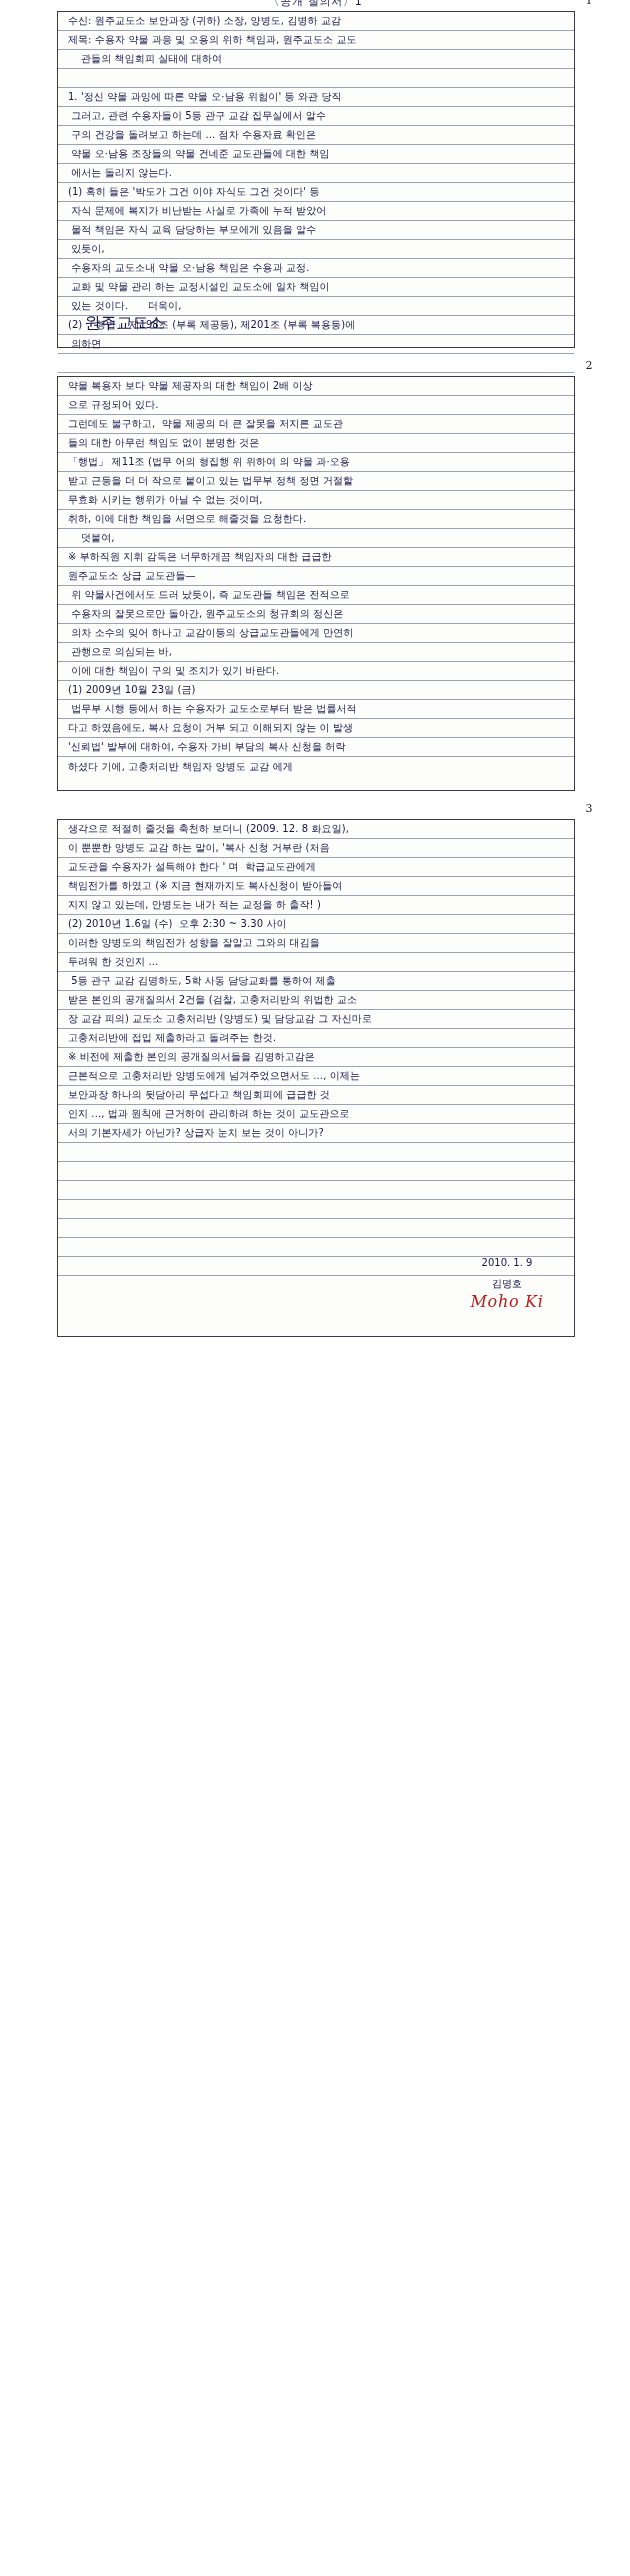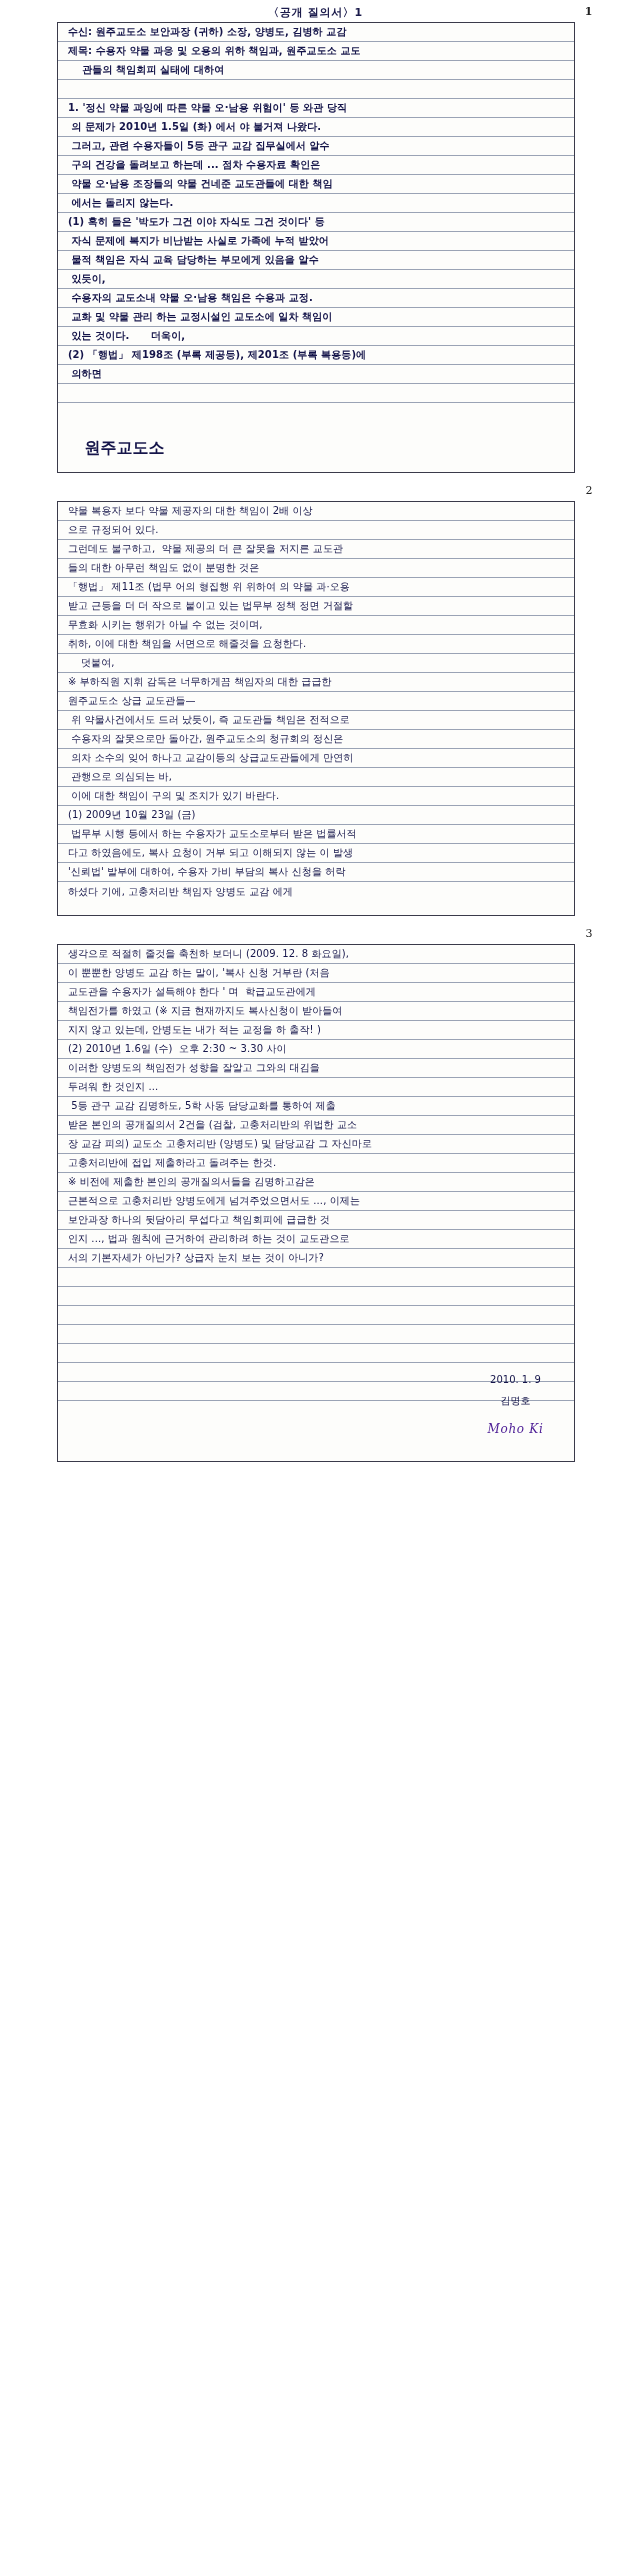--- a/index.html
+++ b/index.html
@@ -16,21 +16,21 @@
   .page-stack {
     width: 631px;
     position: relative;
   }
   .sheet {
     position: relative;
     margin: 0 auto;
     background: #fdfdfb;
     box-sizing: border-box;
   }
-  .sheet-1 { width: 518px; margin-top: 22px; height: 451px; border: 0.7px solid #3a3a4a; font-weight: bold; }
+  .sheet-1 { width: 518px; margin-top: 11px; height: 337px; border: 0.7px solid #3a3a4a; }
   .sheet-2 { width: 518px; margin-top: 28px; height: 415px; border: 0.7px solid #3a3a4a; }
   .sheet-3 { width: 518px; margin-top: 28px; height: 518px; border: 0.7px solid #3a3a4a; margin-bottom: 30px; }
 
   .page-num {
     position: absolute;
     right: -19px;
     top: -18px;
     font-size: 11px;
     font-family: "DejaVu Serif", serif;
     color: #222;
@@ -75,27 +75,27 @@
 
   .sig-block {
     position: absolute;
     right: 30px;
     bottom: 25px;
     text-align: center;
     font-size: 10px;
     color: #15154a;
   }
   .sig-date { margin-bottom: 9px; }
-  .sig-name { margin-bottom: 14px; }
+  .sig-name { margin-bottom: 1px; }
   .sig-mark {
     font-family: "DejaVu Serif", serif;
     font-style: italic;
-    font-size: 12px;
+    font-size: 16px;
     letter-spacing: 0.7px;
-    color: #4c1d95;
+    color: #b91c1c;
   }
   .footer-org {
     position: absolute;
     left: 27px;
     bottom: 13.3px;
     font-size: 16px;
     color: #15154a;
   }
 </style>
 </head>
@@ -114,23 +114,20 @@
           <span class="txt">제목: 수용자 약물 과응 및 오용의 위하 책임과, 원주교도소 교도</span>
         </div>
       <div class="line">
           <span class="txt">    관들의 책임회피 실태에 대하여</span>
         </div>
       <div class="line blank">
           <span class="txt"></span>
         </div>
       <div class="line">
           <span class="txt">1. '정신 약물 과잉에 따른 약물 오·남용 위험이' 등 와관 당직</span>
-        </div>
-      <div class="line">
-          <span class="txt"> 의 문제가 2010년 1.5일 (화) 에서 야 불거져 나왔다.</span>
         </div>
       <div class="line">
           <span class="txt"> 그러고, 관련 수용자들이 5등 관구 교감 집무실에서 알수</span>
         </div>
       <div class="line">
           <span class="txt"> 구의 건강을 돌려보고 하는데 ... 점차 수용자료 확인은</span>
         </div>
       <div class="line">
           <span class="txt"> 약물 오·남용 조장들의 약물 건네준 교도관들에 대한 책임</span>
         </div>

